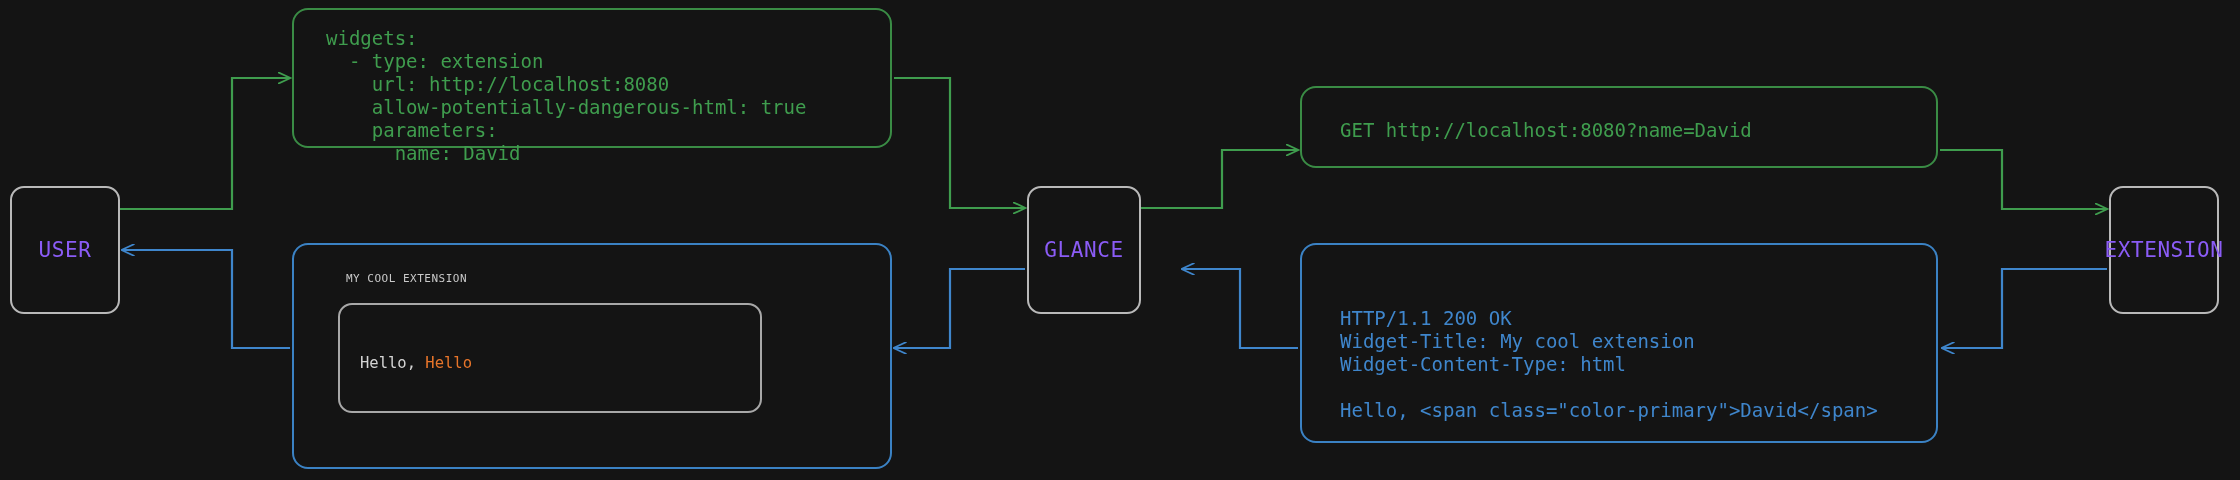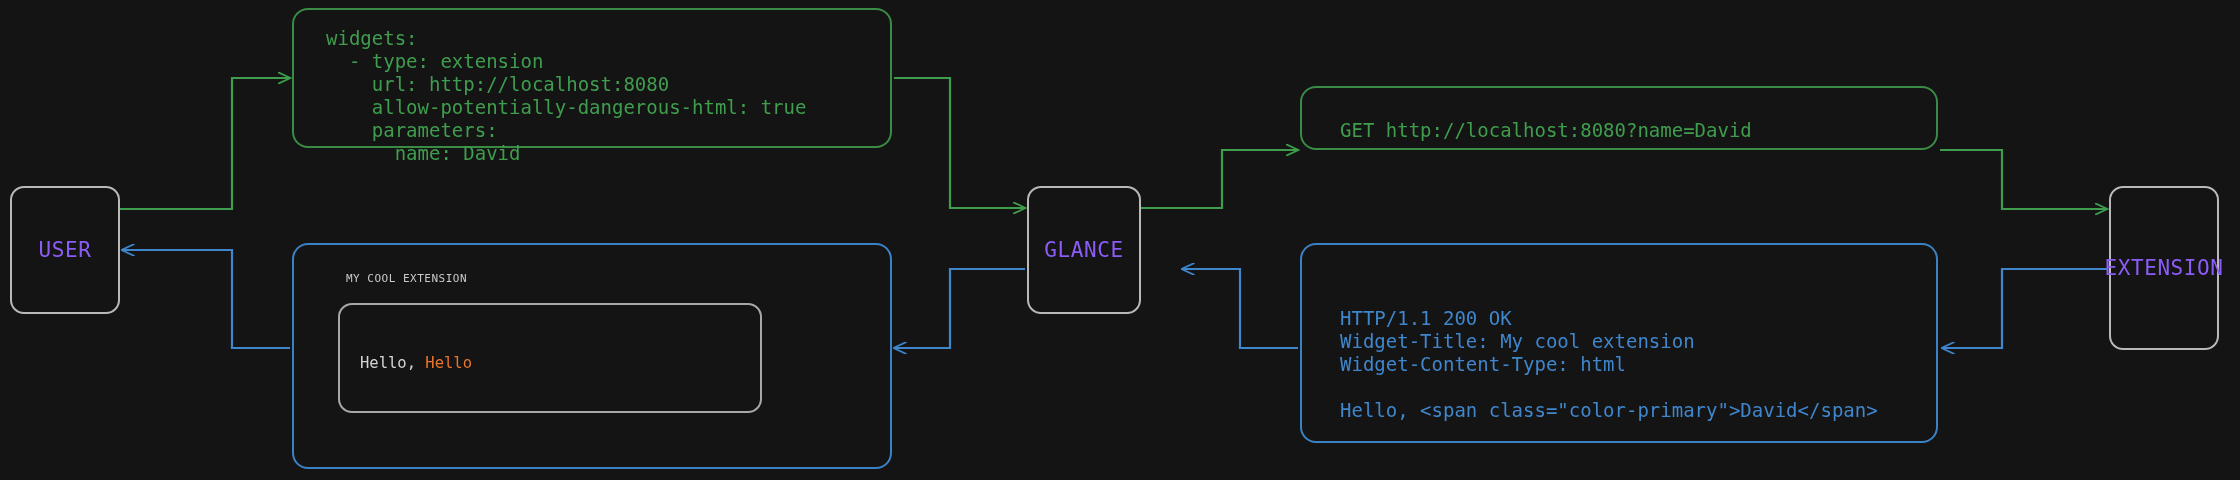--- a/index.html
+++ b/index.html
@@ -65,21 +65,21 @@
     white-space: pre;
   }
   .code.green { color: #3f9d4e; }
   .code.blue  { color: #3f86cc; }
 
   
   #yaml-panel { left: 292px; top: 8px; width: 600px; height: 140px; }
   #yaml-code  { position: absolute; left: 32px; top: 17px; }
 
   
-  #get-panel { left: 1300px; top: 86px; width: 638px; height: 64px; }
+  #get-panel { left: 1300px; top: 86px; width: 638px; height: 82px; }
   #get-code  { position: absolute; left: 38px; top: 31px; }
 
   
   #response-panel { left: 1300px; top: 243px; width: 638px; height: 200px; }
   #response-code  { position: absolute; left: 38px; top: 42px; margin-top: 20px; }
 
   
   #widget-panel { left: 292px; top: 243px; width: 600px; height: 226px; }
   #widget-title {
     position: absolute;
@@ -104,21 +104,21 @@
     font-family: "DejaVu Sans Mono", monospace;
     font-size: 15.5px;
     white-space: pre;
     color: #d4d4d4;
   }
   #widget-body-text .accent { color: #e8752a; }
 
   
   #node-user      { left: 10px;   top: 186px; width: 110px; height: 128px; }
   #node-glance    { left: 1027px; top: 186px; width: 114px; height: 128px; }
-  #node-extension { left: 2109px; top: 186px; width: 110px; height: 164px; }
+  #node-extension { left: 2109px; top: 186px; width: 110px; height: 128px; }
 </style>
 </head>
 <body>
 
 <div id="stage">
 
   <svg id="edges" width="2240" height="480" viewBox="0 0 2240 480">
     <defs>
       <marker id="arrow-green" markerWidth="14" markerHeight="12" refX="12.5" refY="6" orient="auto" markerUnits="userSpaceOnUse">
         <path d="M 0,0 L 13,6 L 0,12" fill="none" stroke="#3f9d4e" stroke-width="1.8"></path>

